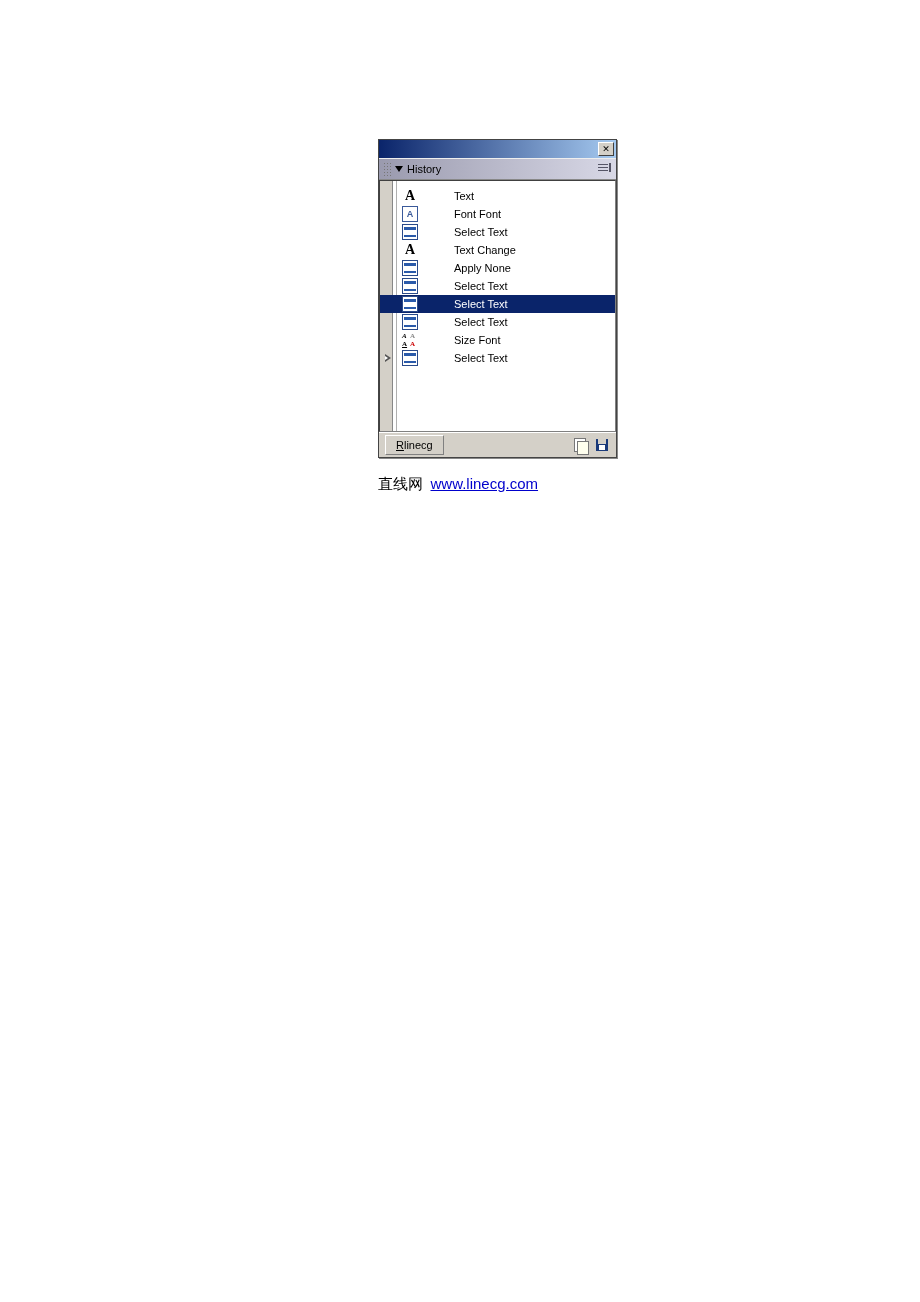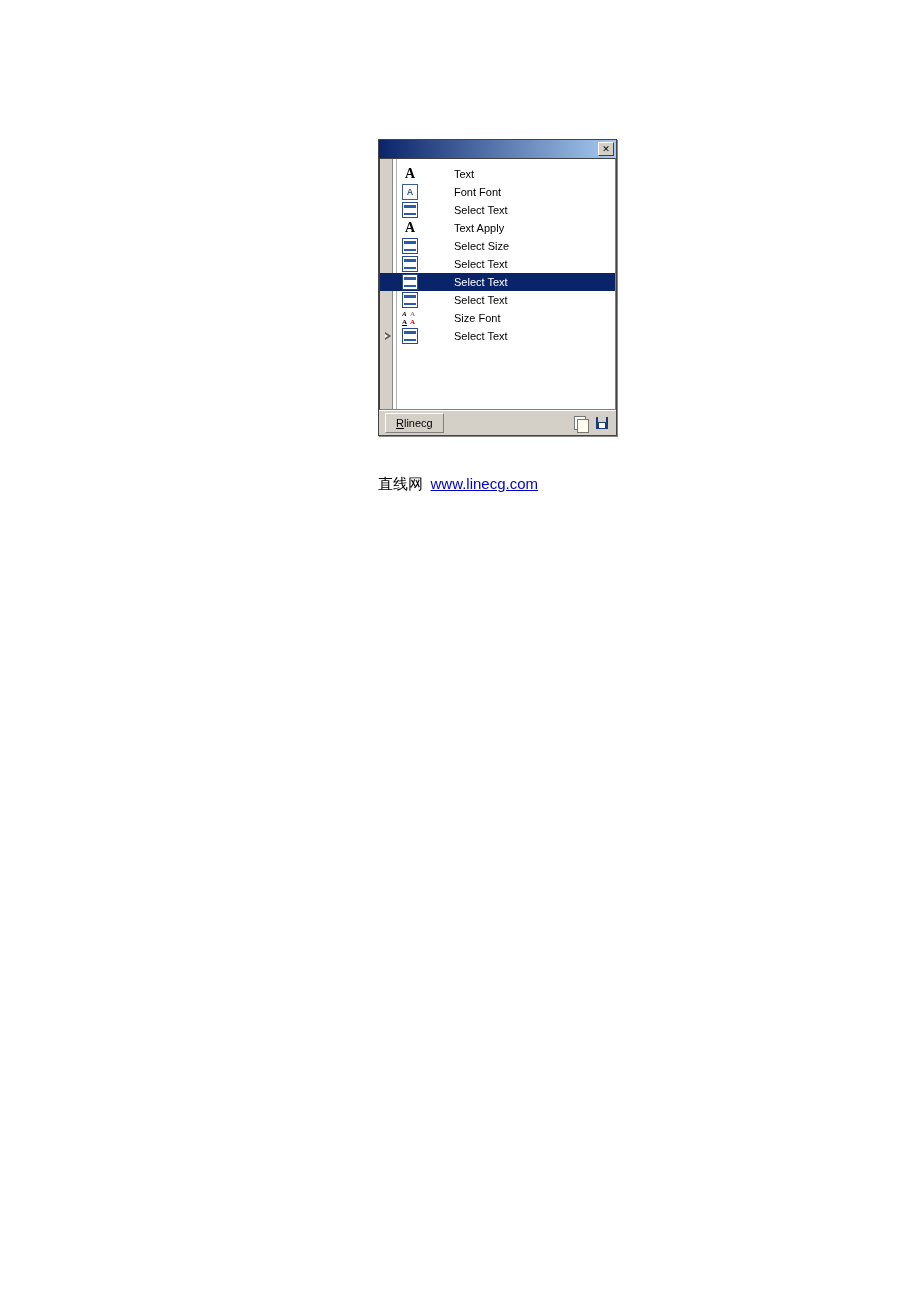--- a/index.html
+++ b/index.html
@@ -314,44 +314,54 @@
 </style>
 </head>
 <body>
 
 <div class="panel">
 
   <div class="titlebar">
     <div class="close-x">✕</div>
   </div>
 
+  <div class="header">
+    <div class="grip"></div>
+    <div class="tri"></div>
+    <span class="header-title">History</span>
+    <div class="menu-icon">
+      <span></span>
+        <span></span>
+        <span></span>
+    </div>
+  </div>
 
   <div class="body">
     <div class="gutter-cover"></div>
     <div class="divider-v"></div>
     <div class="items" id="items">
         <div class="row">
           <div class="icon icon-text-a">A</div>
           <span class="label">Text</span>
         </div>
         <div class="row">
           <div class="icon icon-fontsize">A</div>
           <span class="label">Font Font</span>
         </div>
         <div class="row">
           <div class="icon icon-select"></div>
           <span class="label">Select Text</span>
         </div>
         <div class="row">
           <div class="icon icon-text-a">A</div>
-          <span class="label">Text Apply</span>
-        </div>
-        <div class="row">
-          <div class="icon icon-select"></div>
-          <span class="label">Select Size</span>
+          <span class="label">Text Change</span>
+        </div>
+        <div class="row">
+          <div class="icon icon-select"></div>
+          <span class="label">Apply None</span>
         </div>
         <div class="row">
           <div class="icon icon-select"></div>
           <span class="label">Select Text</span>
         </div>
         <div class="row selected">
           <div class="icon icon-select"></div>
           <span class="label">Select Text</span>
         </div>
         <div class="row">

